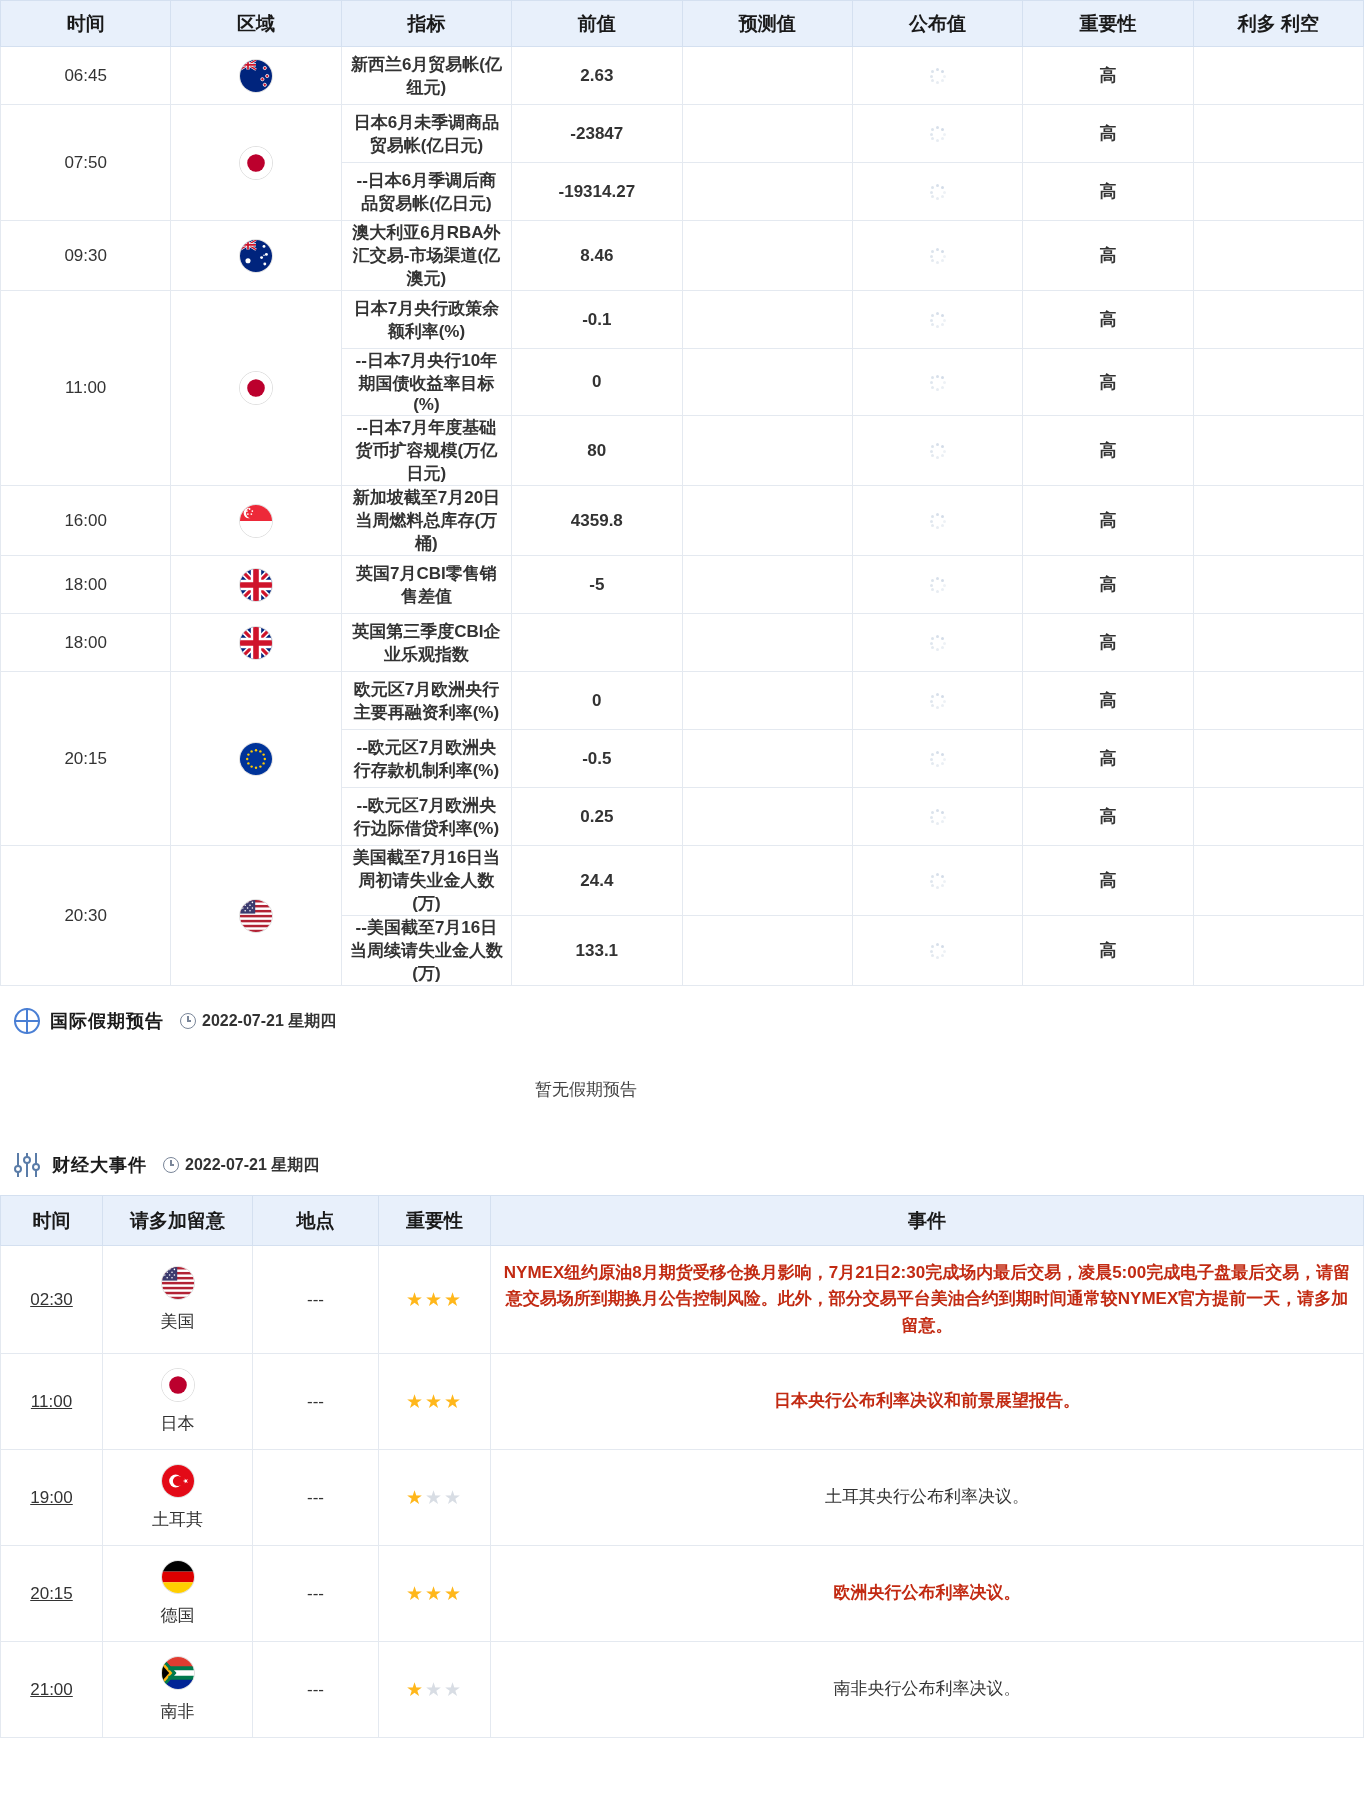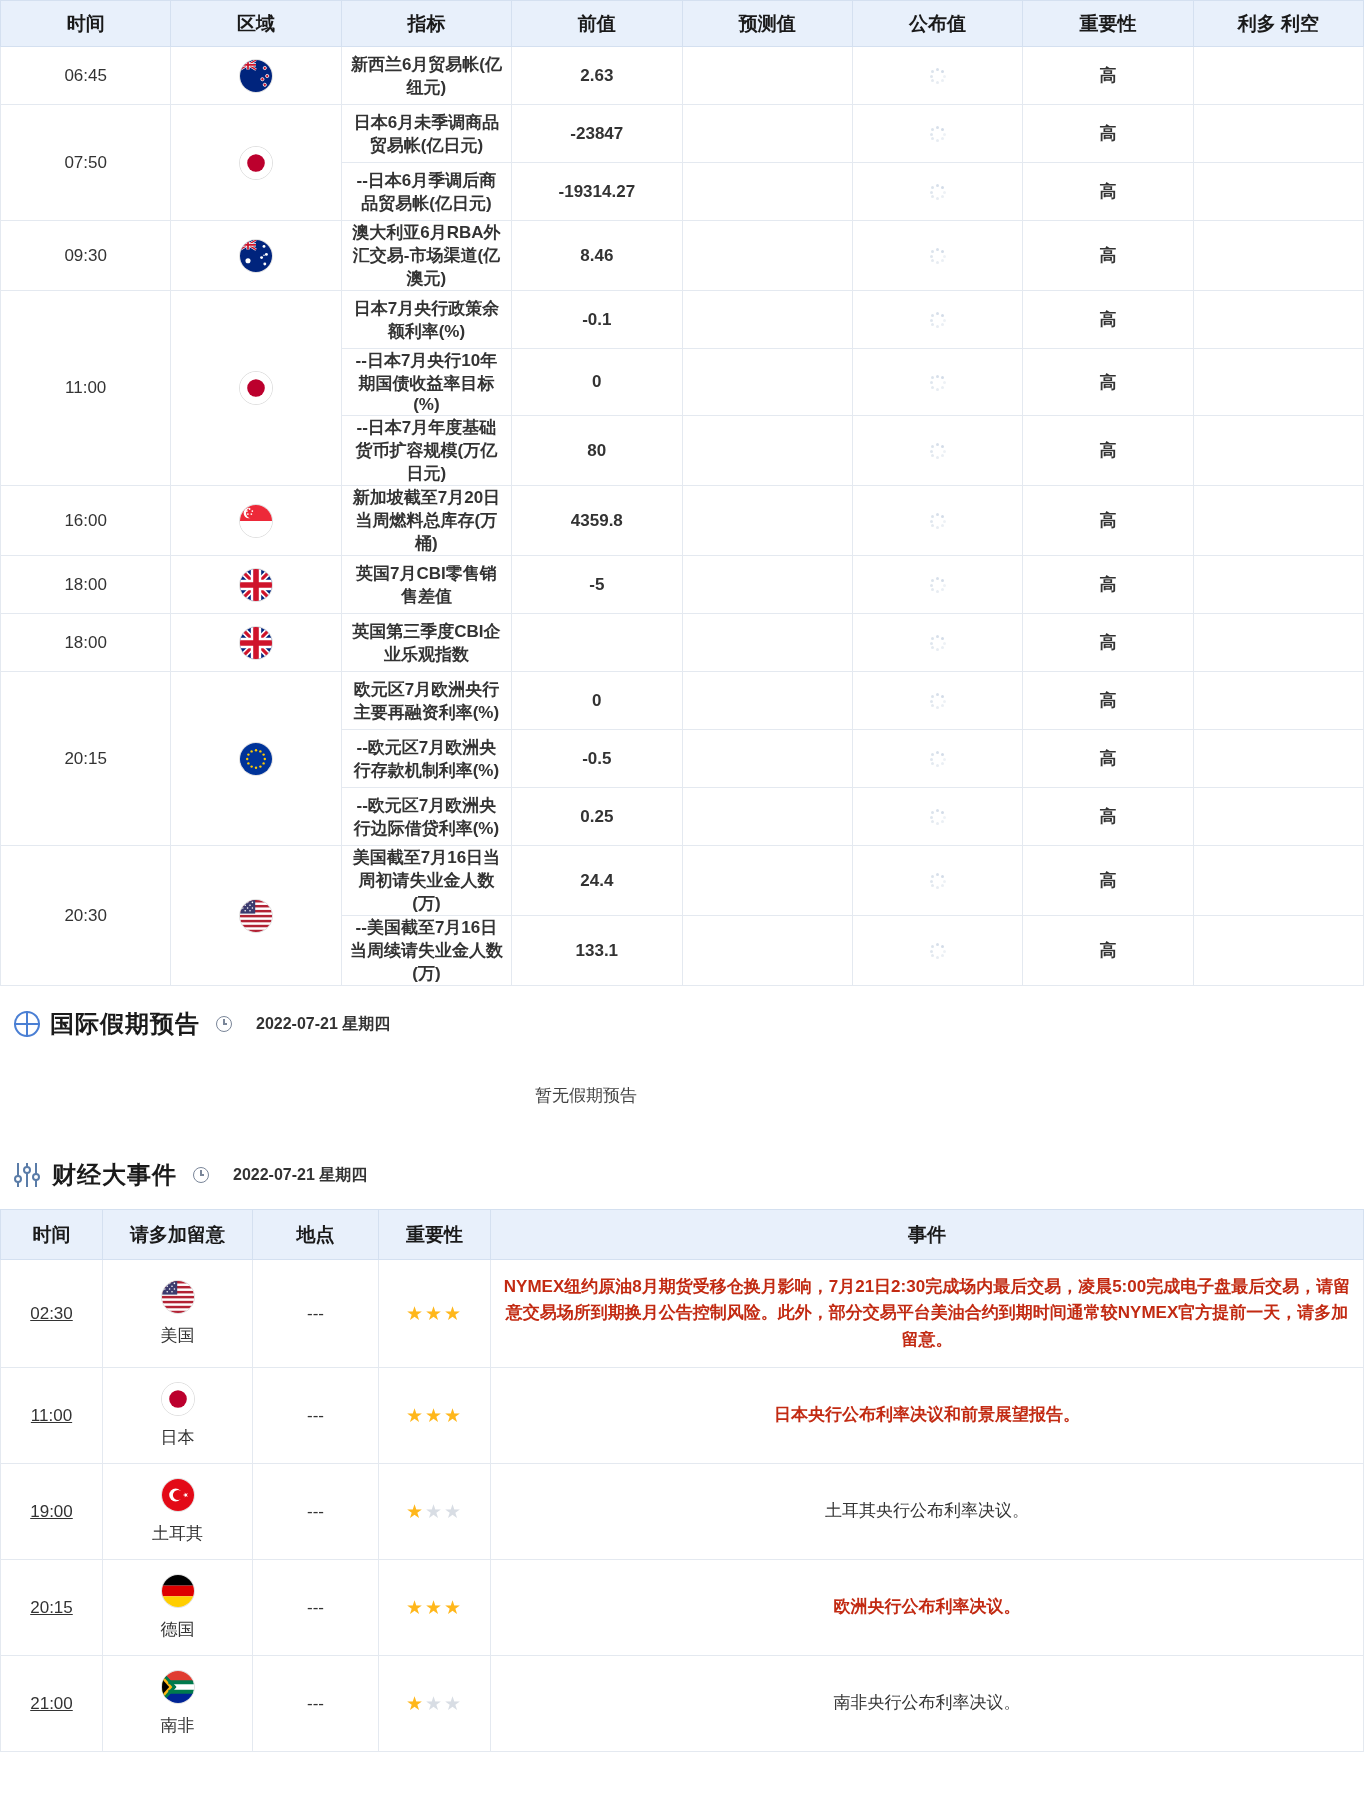--- a/index.html
+++ b/index.html
@@ -82,30 +82,30 @@
   }
 
   
   .section-head {
     display: flex;
     align-items: center;
     gap: 10px;
     padding: 22px 14px 18px 14px;
   }
   .section-head .s-title {
-    font-size: 24px;
+    font-size: 18px;
     font-weight: bold;
     color: #1a1a1a;
     letter-spacing: 1px;
   }
   .section-head .s-date {
     font-size: 16px;
     color: #333;
     font-weight: bold;
-    display: flex; align-items:center; gap:24px;
+    display: flex; align-items:center; gap:6px;
     margin-left: 6px;
   }
   .clock {
     width: 16px; height:16px; border-radius:50%;
     border:1.5px solid #7a8699; position:relative; display:inline-block;
   }
   .clock:before, .clock:after{
     content:""; position:absolute; background:#7a8699; left:50%; top:50%;
   }
   .clock:before{ width:1.5px;height:5px; margin:-5px 0 0 -0.7px;}

